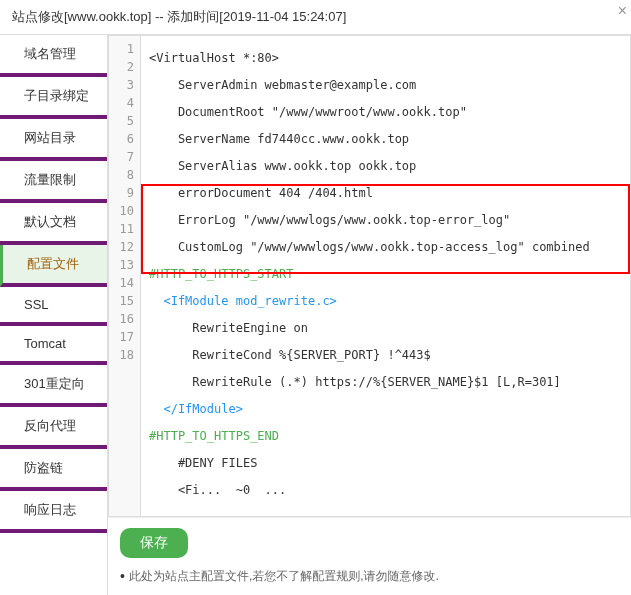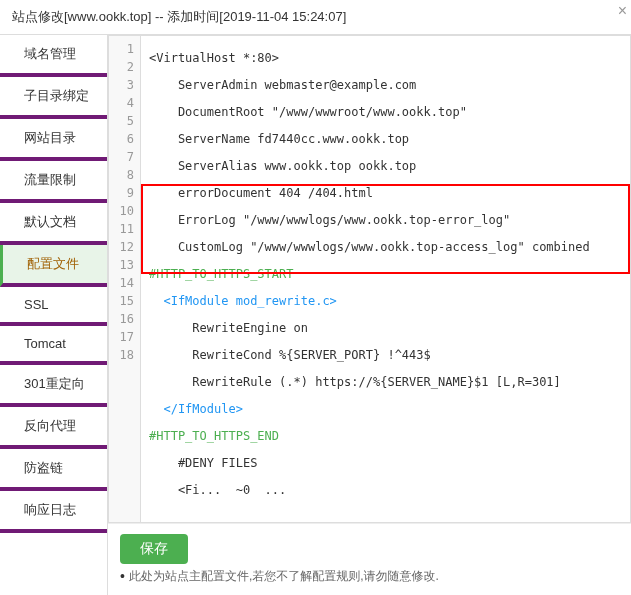--- a/index.html
+++ b/index.html
@@ -142,22 +142,22 @@
       border-top: 1px solid #eee;
     }
 
     .save-btn {
       background: #4caf50;
       color: #fff;
       border: none;
       padding: 6px 20px;
       font-size: 14px;
       cursor: pointer;
-      border-radius: 4px;
-      margin-bottom: 4px;
+      border-radius: 10px;
+      margin-bottom: 10px;
     }
 
     .tip-text {
       color: #666;
       font-size: 12px;
       display: flex;
       align-items: flex-start;
       gap: 4px;
     }
 

